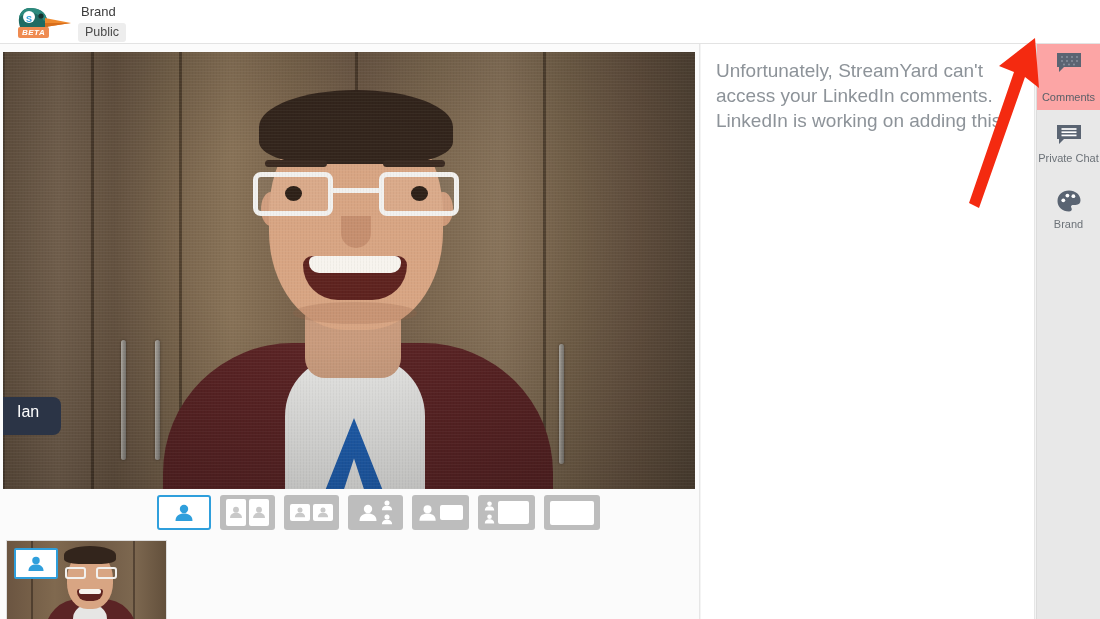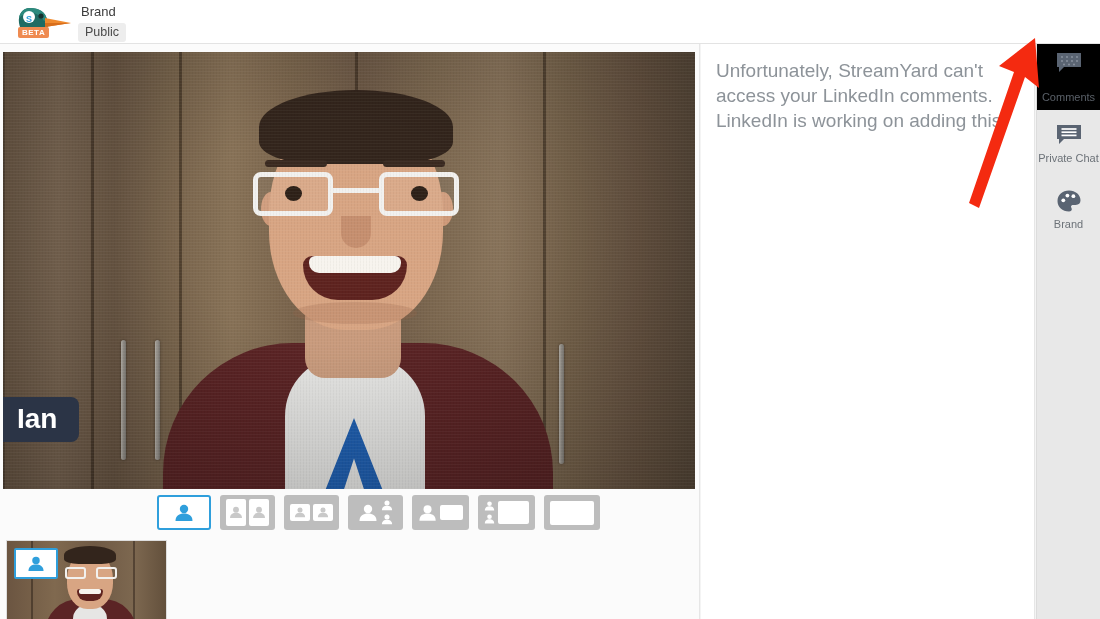--- a/index.html
+++ b/index.html
@@ -33,20 +33,21 @@
     position: absolute;
     left: 18px; top: 27px;
     background: #ef8b51;
     color: #ffffff;
     font-size: 8px;
     font-weight: bold;
     letter-spacing: 0.5px;
     padding: 1px 4px 1px 4px;
     border-radius: 2px;
     line-height: 9px;
+    font-style: italic;
   }
   #broadcast-title {
     position: absolute;
     left: 81px; top: 4px;
     font-size: 13px;
     color: #3c3c3c;
     line-height: 16px;
   }
   #visibility-badge {
     position: absolute;
@@ -307,23 +308,23 @@
     background-image:
       repeating-linear-gradient(0deg, rgba(255,255,255,0.35) 0 1px, rgba(0,0,0,0) 1px 3px),
       repeating-linear-gradient(90deg, rgba(0,0,0,0.3) 0 1px, rgba(0,0,0,0) 1px 3px);
     pointer-events: none;
   }
   #name-overlay {
     position: absolute;
     left: 0; top: 345px;
     background: #2b3446;
     color: #ffffff;
-    font-size: 28px;
-    font-weight: bold;
-    padding: 10px 22px 11px 14px;
+    font-size: 16px;
+    font-weight: normal;
+    padding: 3px 22px 11px 14px;
     border-radius: 0 8px 8px 0;
     line-height: 24px;
   }
   #powered-by {
     position: absolute;
     right: 8px; top: 8px;
     text-align: center;
     width: 94px;
   }
   #powered-by-label {
@@ -495,21 +496,21 @@
     width: 100%;
     height: 66px;
     display: flex;
     flex-direction: column;
     align-items: center;
     justify-content: center;
     gap: 5px;
     cursor: pointer;
     box-sizing: border-box;
   }
-  .tool-tab.active { background: #000000; gap: 16px; }
+  .tool-tab.active { background: #fca5a5; gap: 16px; }
   .tool-tab-label {
     font-size: 11px;
     color: #6c7278;
     line-height: 12px;
     white-space: nowrap;
   }
   .tool-tab.active .tool-tab-label { color: #5a6068; }
 
   
   #annotation-arrow {

